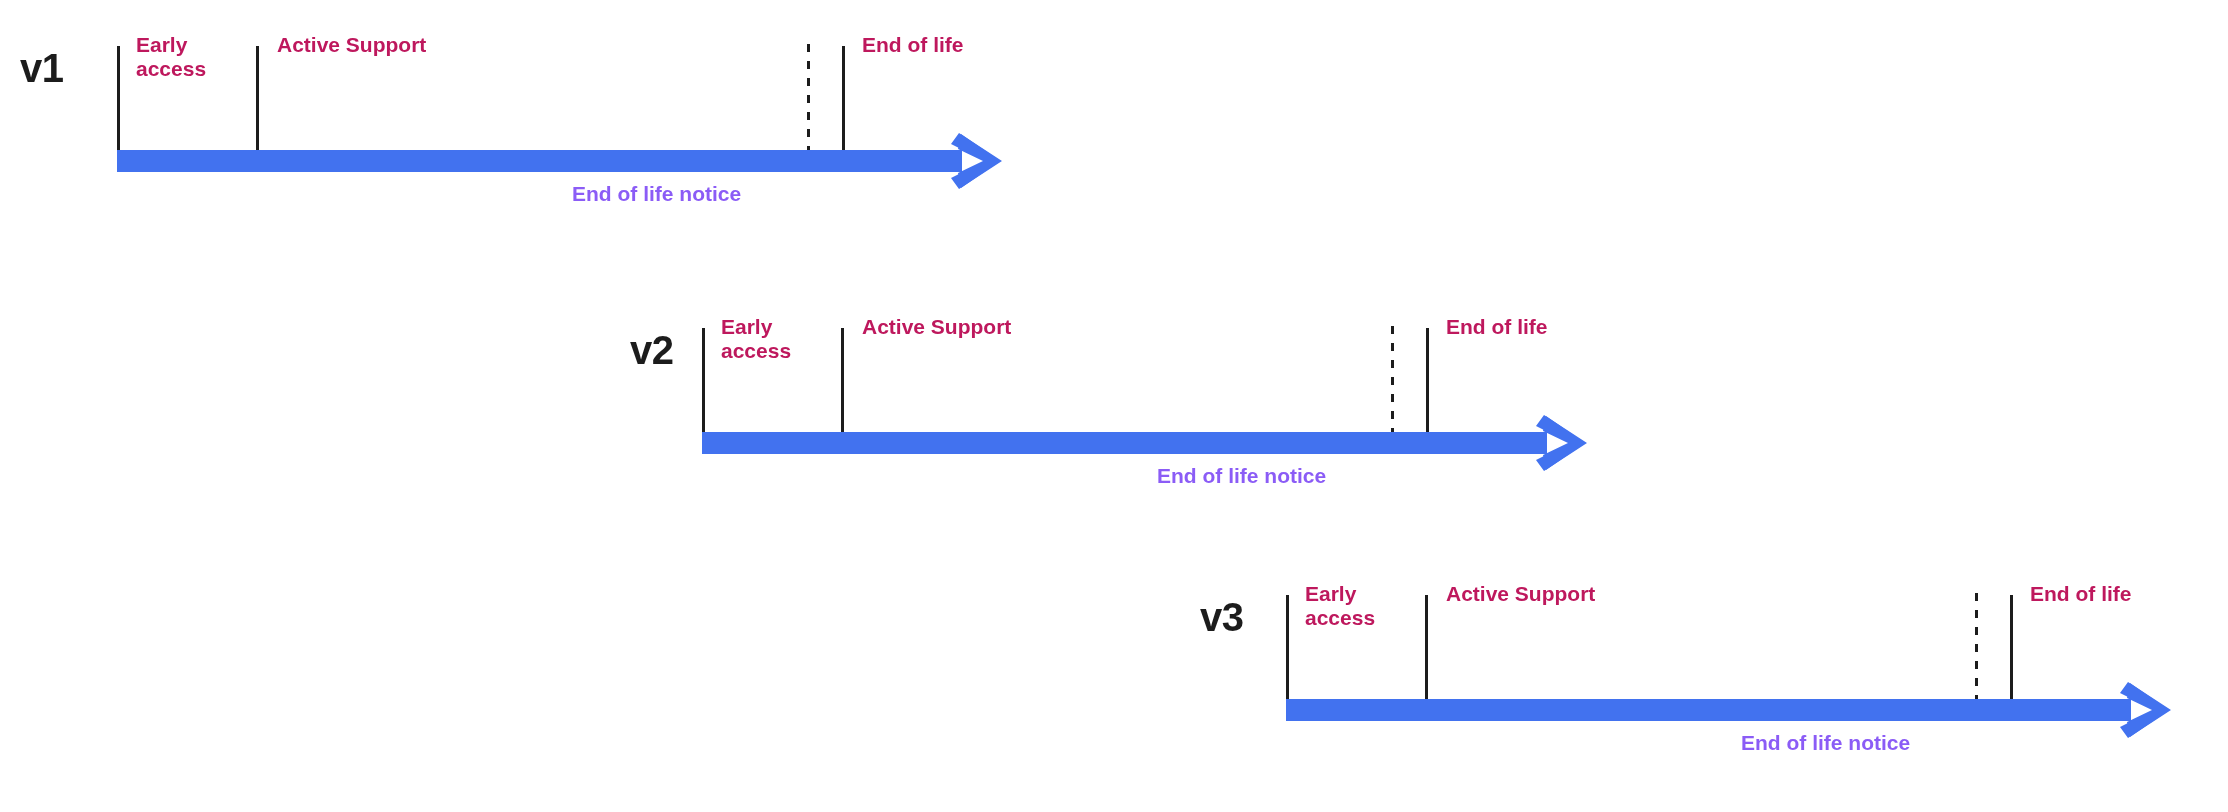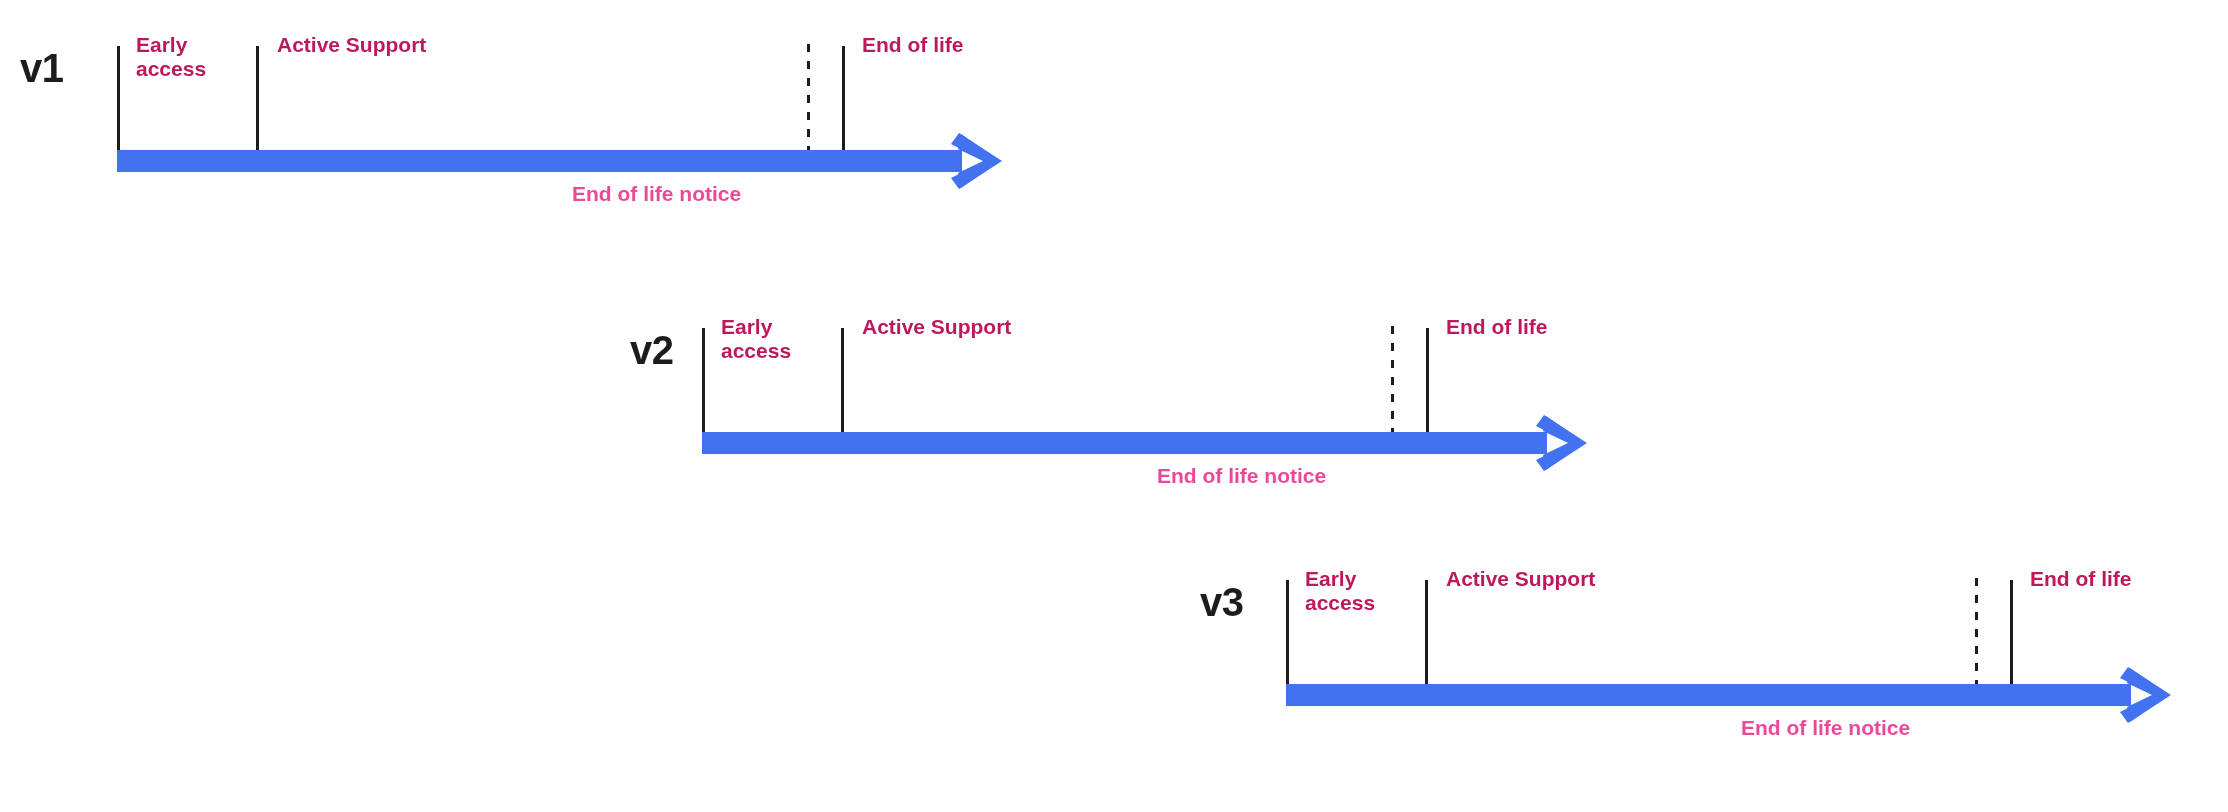--- a/index.html
+++ b/index.html
@@ -93,21 +93,21 @@
     width: 68px;
     height: 68px;
   }
   .arrow .head svg { display: block; }
 
   
   .notice-label {
     position: absolute;
     font-size: 21px;
     font-weight: bold;
-    color: #ec4899;
+    color: #8b5cf6;
     white-space: nowrap;
   }
 </style>
 </head>
 <body>
 
 <div class="canvas">
 
   <div class="row" style="top:0px;">
 
@@ -166,21 +166,21 @@
         <svg width="68" height="68" viewBox="0 0 68 68">
           <path d="M16 7 L13 22 L38 34 L13 46 L16 61 L55 34 Z" fill="#4272ef"></path>
           <path d="M14 6 L6 17 L40 34 L6 51 L14 62 L57 34 Z" fill="#4272ef"></path>
         </svg>
       </div>
     </div>
 
     <div class="notice-label" style="left:1157px; top:182px;">End of life notice</div>
   </div>
 
-  <div class="row" style="top:534px;">
+  <div class="row" style="top:549px;">
 
     <div class="version-label" style="left:1200px; top:48px;">v3</div>
 
     <div class="vline" style="left:1286px; top:46px; height:105px;"></div>
 
     <div class="phase-label" style="left:1305px; top:33px; width:100px;">Early
 access</div>
 
     <div class="vline" style="left:1425px; top:46px; height:105px;"></div>
 

